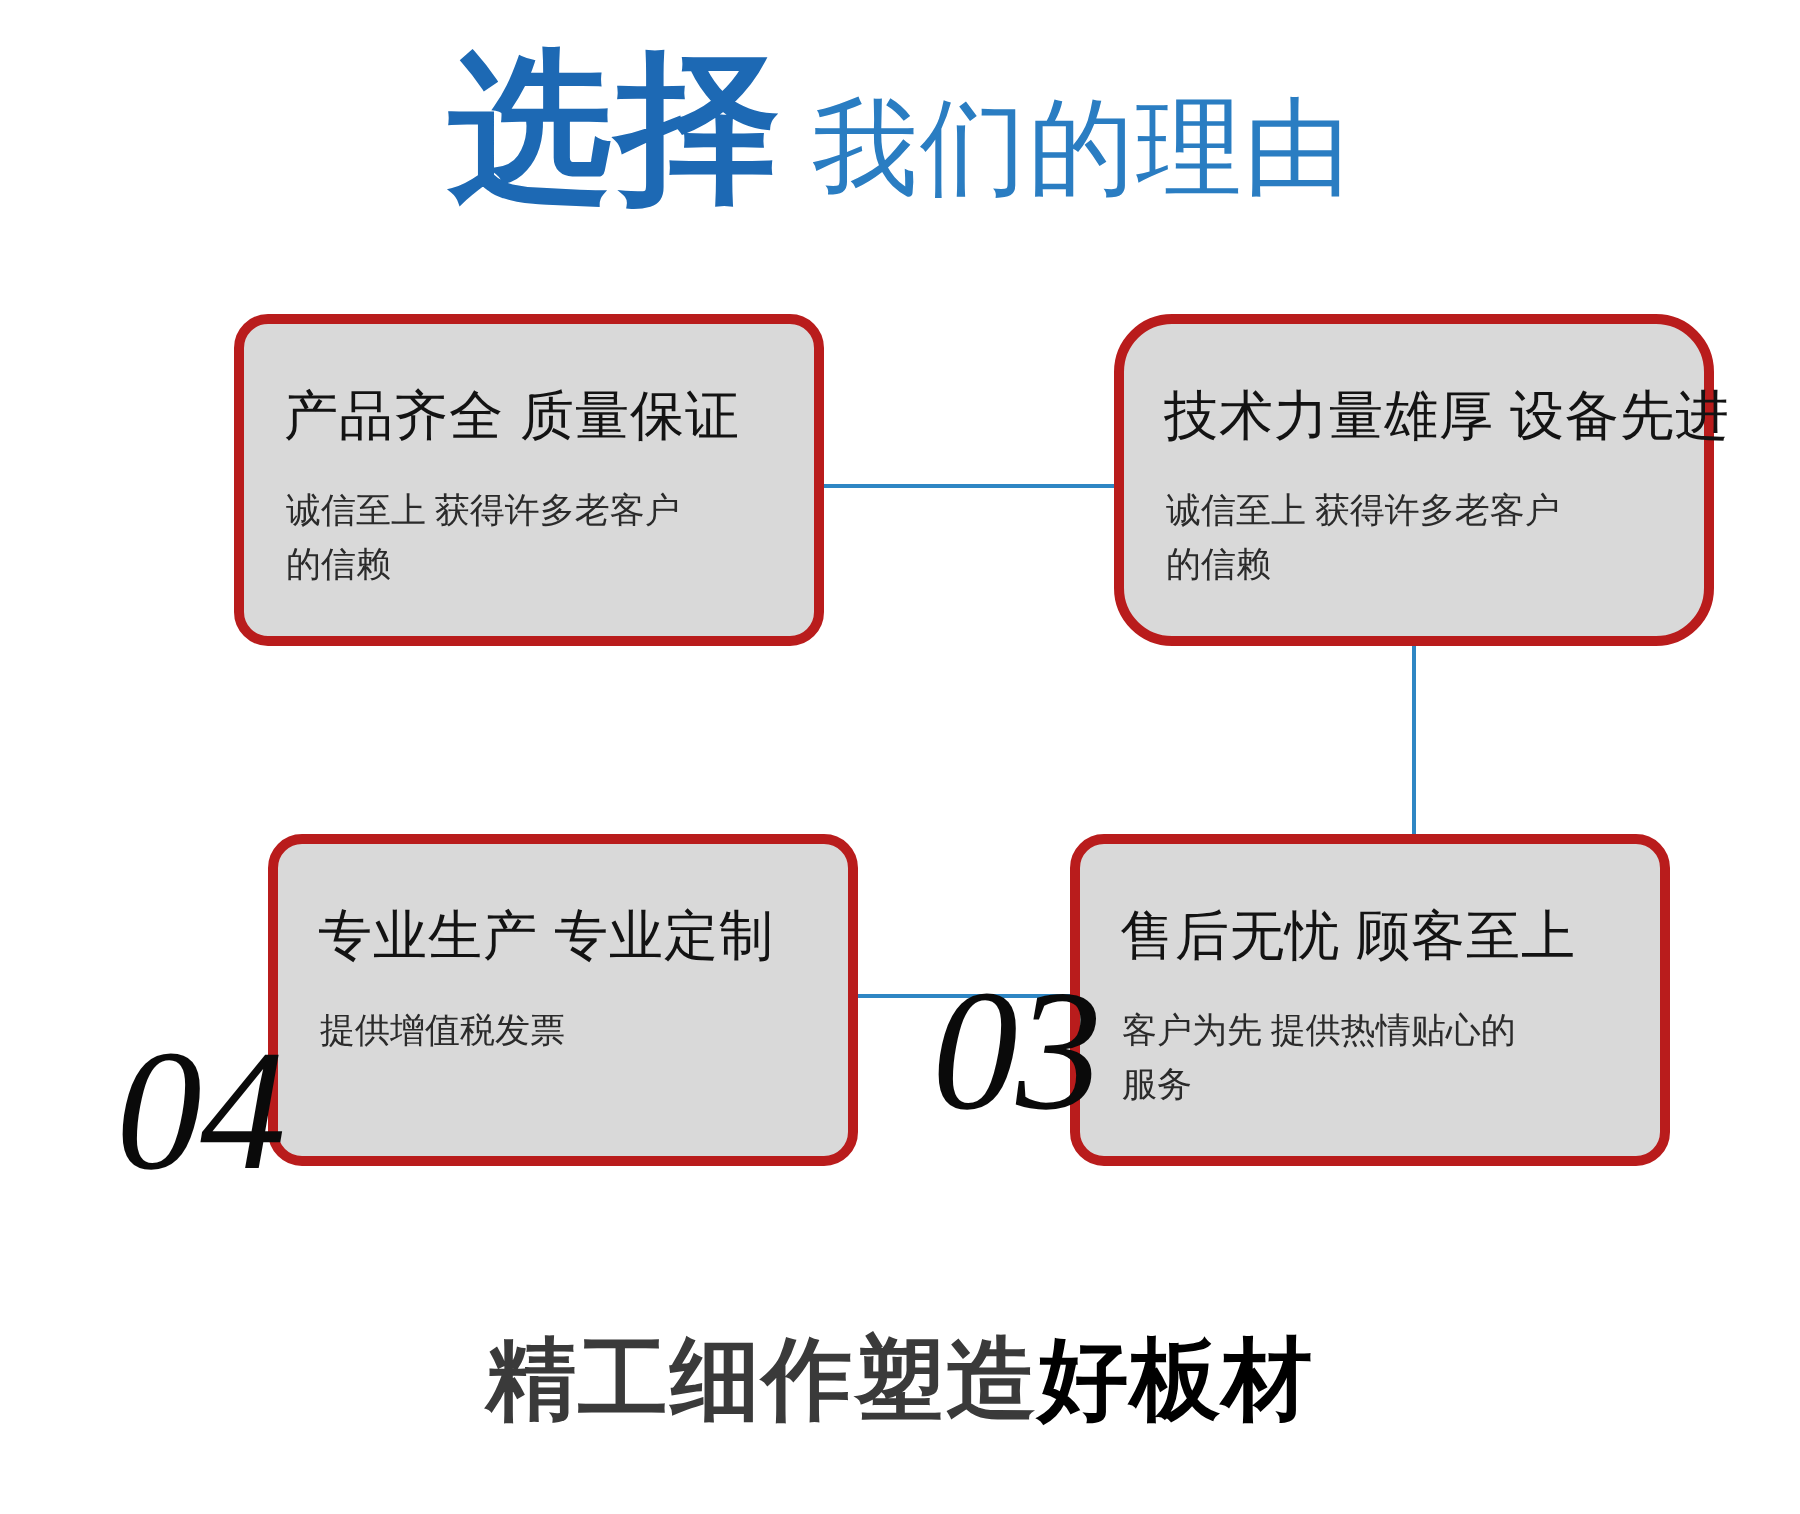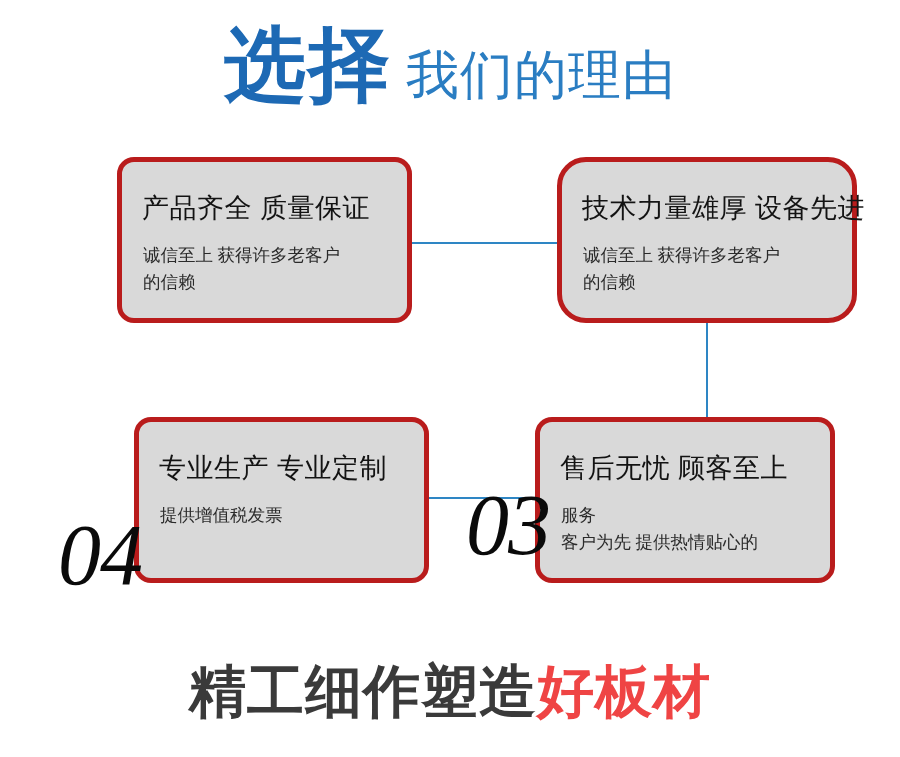--- a/index.html
+++ b/index.html
@@ -114,28 +114,28 @@
   .tagline {
     position: absolute;
     left: 0;
     top: 668px;
     width: 900px;
     text-align: center;
     white-space: nowrap;
     line-height: 1;
   }
   .tagline span {
-    font-family: Liberation Mono, monospace;
-    font-size: 57px;
+    font-family: Liberation Serif, serif;
+    font-size: 45px;
     font-weight: 700;
     letter-spacing: 1px;
     vertical-align: baseline;
   }
   .tagline-dark  { color: #3a3a3a; }
-  .tagline-accent{ color: #ef4444; }
+  .tagline-accent{ color: #000000; }
 </style>
 </head>
 <body>
 
 <div id="page">
 
   <div class="heading">
     <span class="heading-strong">选择</span><span class="heading-light">我们的理由</span>
   </div>
 
@@ -162,22 +162,22 @@
   <div class="card" id="card-04">
     <div class="card-title">专业生产 专业定制</div>
     <div class="card-body">
       <div>提供增值税发票</div>
     </div>
   </div>
 
   <div class="card" id="card-03">
     <div class="card-title">售后无忧 顾客至上</div>
     <div class="card-body">
+      <div>客户为先 提供热情贴心的</div>
       <div>服务</div>
-      <div>客户为先 提供热情贴心的</div>
     </div>
   </div>
 
   <div class="num" id="num-03">03</div>
   <div class="num" id="num-04">04</div>
 
   <div class="tagline">
     <span class="tagline-dark">精工细作塑造</span><span class="tagline-accent">好板材</span>
   </div>
 

